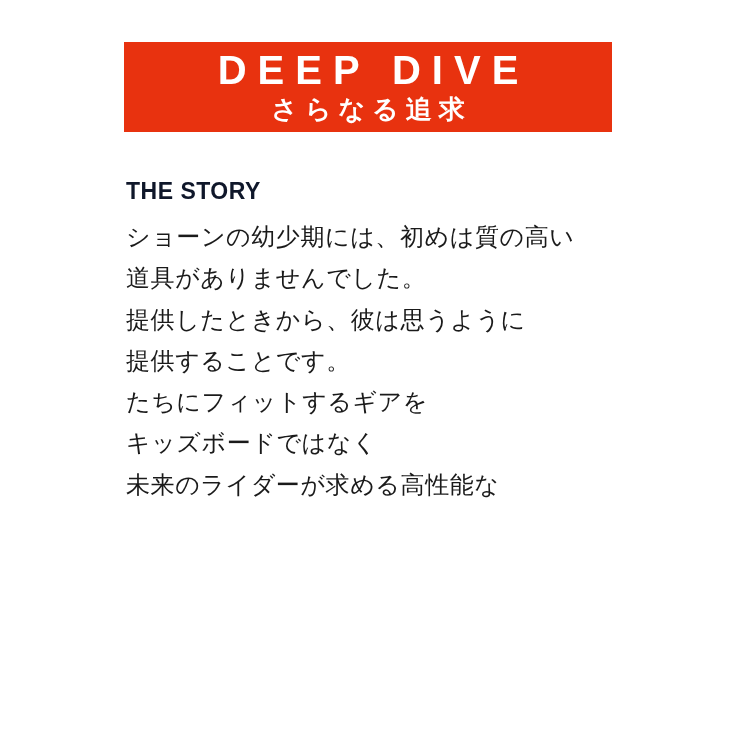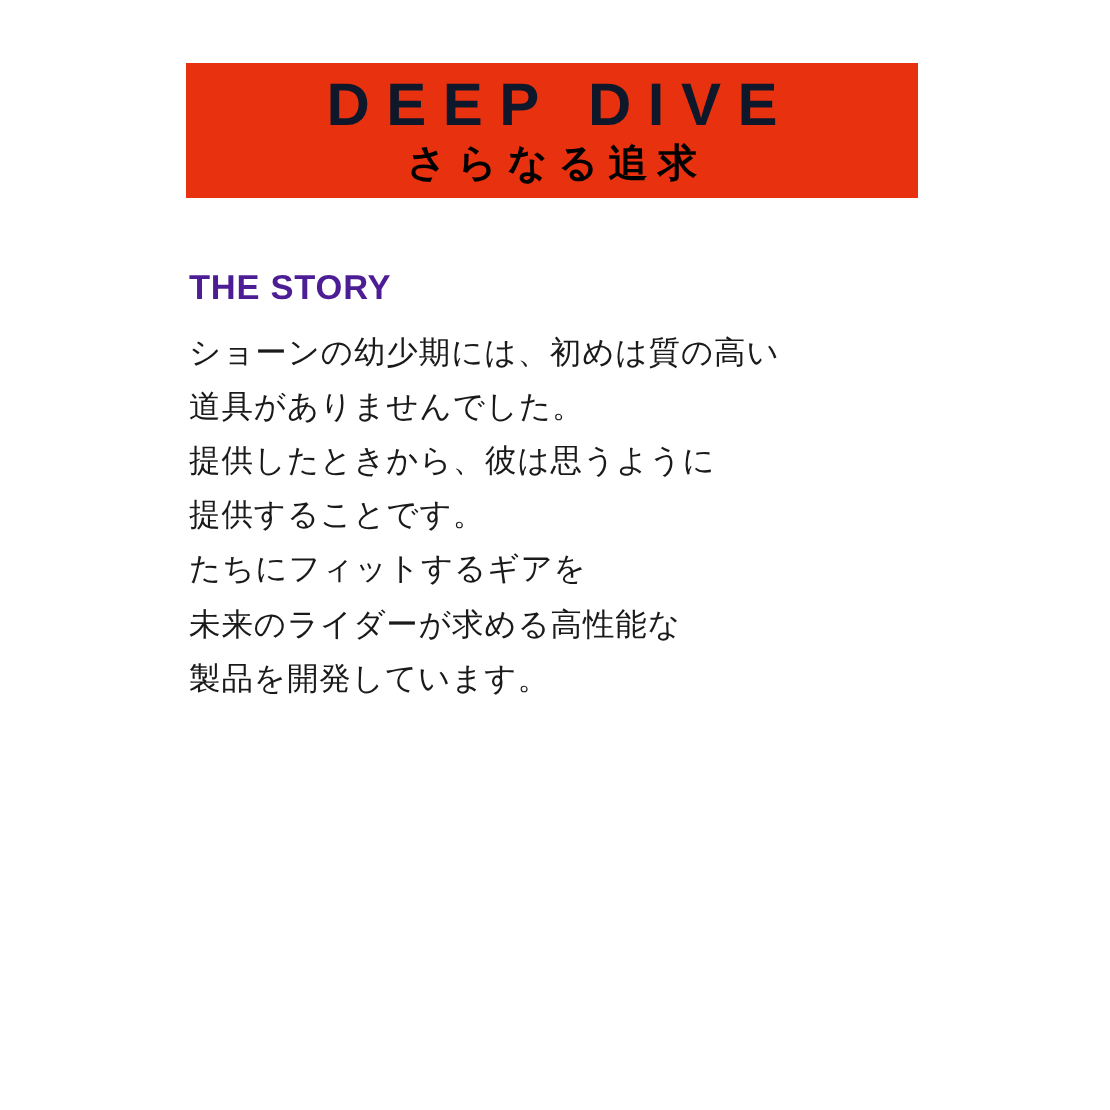--- a/index.html
+++ b/index.html
@@ -26,54 +26,54 @@
     width: 488px;
     height: 90px;
     background: #e8320f;
     display: flex;
     flex-direction: column;
     align-items: center;
     justify-content: center;
     box-sizing: border-box;
   }
   .banner-title {
-    color: #0f172a;
+    color: #ffffff;
     font-size: 40px;
     font-weight: bold;
     letter-spacing: 11px;
     line-height: 1.05;
     text-indent: 11px;
     font-family: "Liberation Sans", sans-serif;
   }
   .banner-subtitle {
-    color: #000000;
+    color: #ffffff;
     font-size: 26px;
     font-weight: bold;
     letter-spacing: 7px;
     line-height: 1.25;
     text-indent: 7px;
     margin-top: 2px;
     font-family: "DejaVu Sans", sans-serif;
   }
   .story {
     position: absolute;
     left: 126px;
     top: 178px;
     width: 520px;
   }
   .story-heading {
     font-size: 23px;
     font-weight: bold;
-    color: #4c1d95;
+    color: #0f172a;
     letter-spacing: 0.5px;
     margin: 0 0 12px 0;
     font-family: "Liberation Sans", sans-serif;
   }
   .story-body {
-    font-size: 21px;
+    font-size: 24px;
     line-height: 1.72;
     color: #1a1a1a;
     font-family: "DejaVu Sans", sans-serif;
     letter-spacing: 0.6px;
   }
   .story-line {
     display: block;
     white-space: nowrap;
   }
 </style>
@@ -88,18 +88,18 @@
   </div>
 
   <div class="story">
     <h2 class="story-heading">THE STORY</h2>
     <div class="story-body">
       <span class="story-line">ショーンの幼少期には、初めは質の高い</span>
       <span class="story-line">道具がありませんでした。</span>
       <span class="story-line">提供したときから、彼は思うように</span>
       <span class="story-line">提供することです。</span>
       <span class="story-line">たちにフィットするギアを</span>
+      <span class="story-line">キッズボードではなく</span>
       <span class="story-line">未来のライダーが求める高性能な</span>
-      <span class="story-line">製品を開発しています。</span>
     </div>
   </div>
 
 </div>
 
 </body></html>

